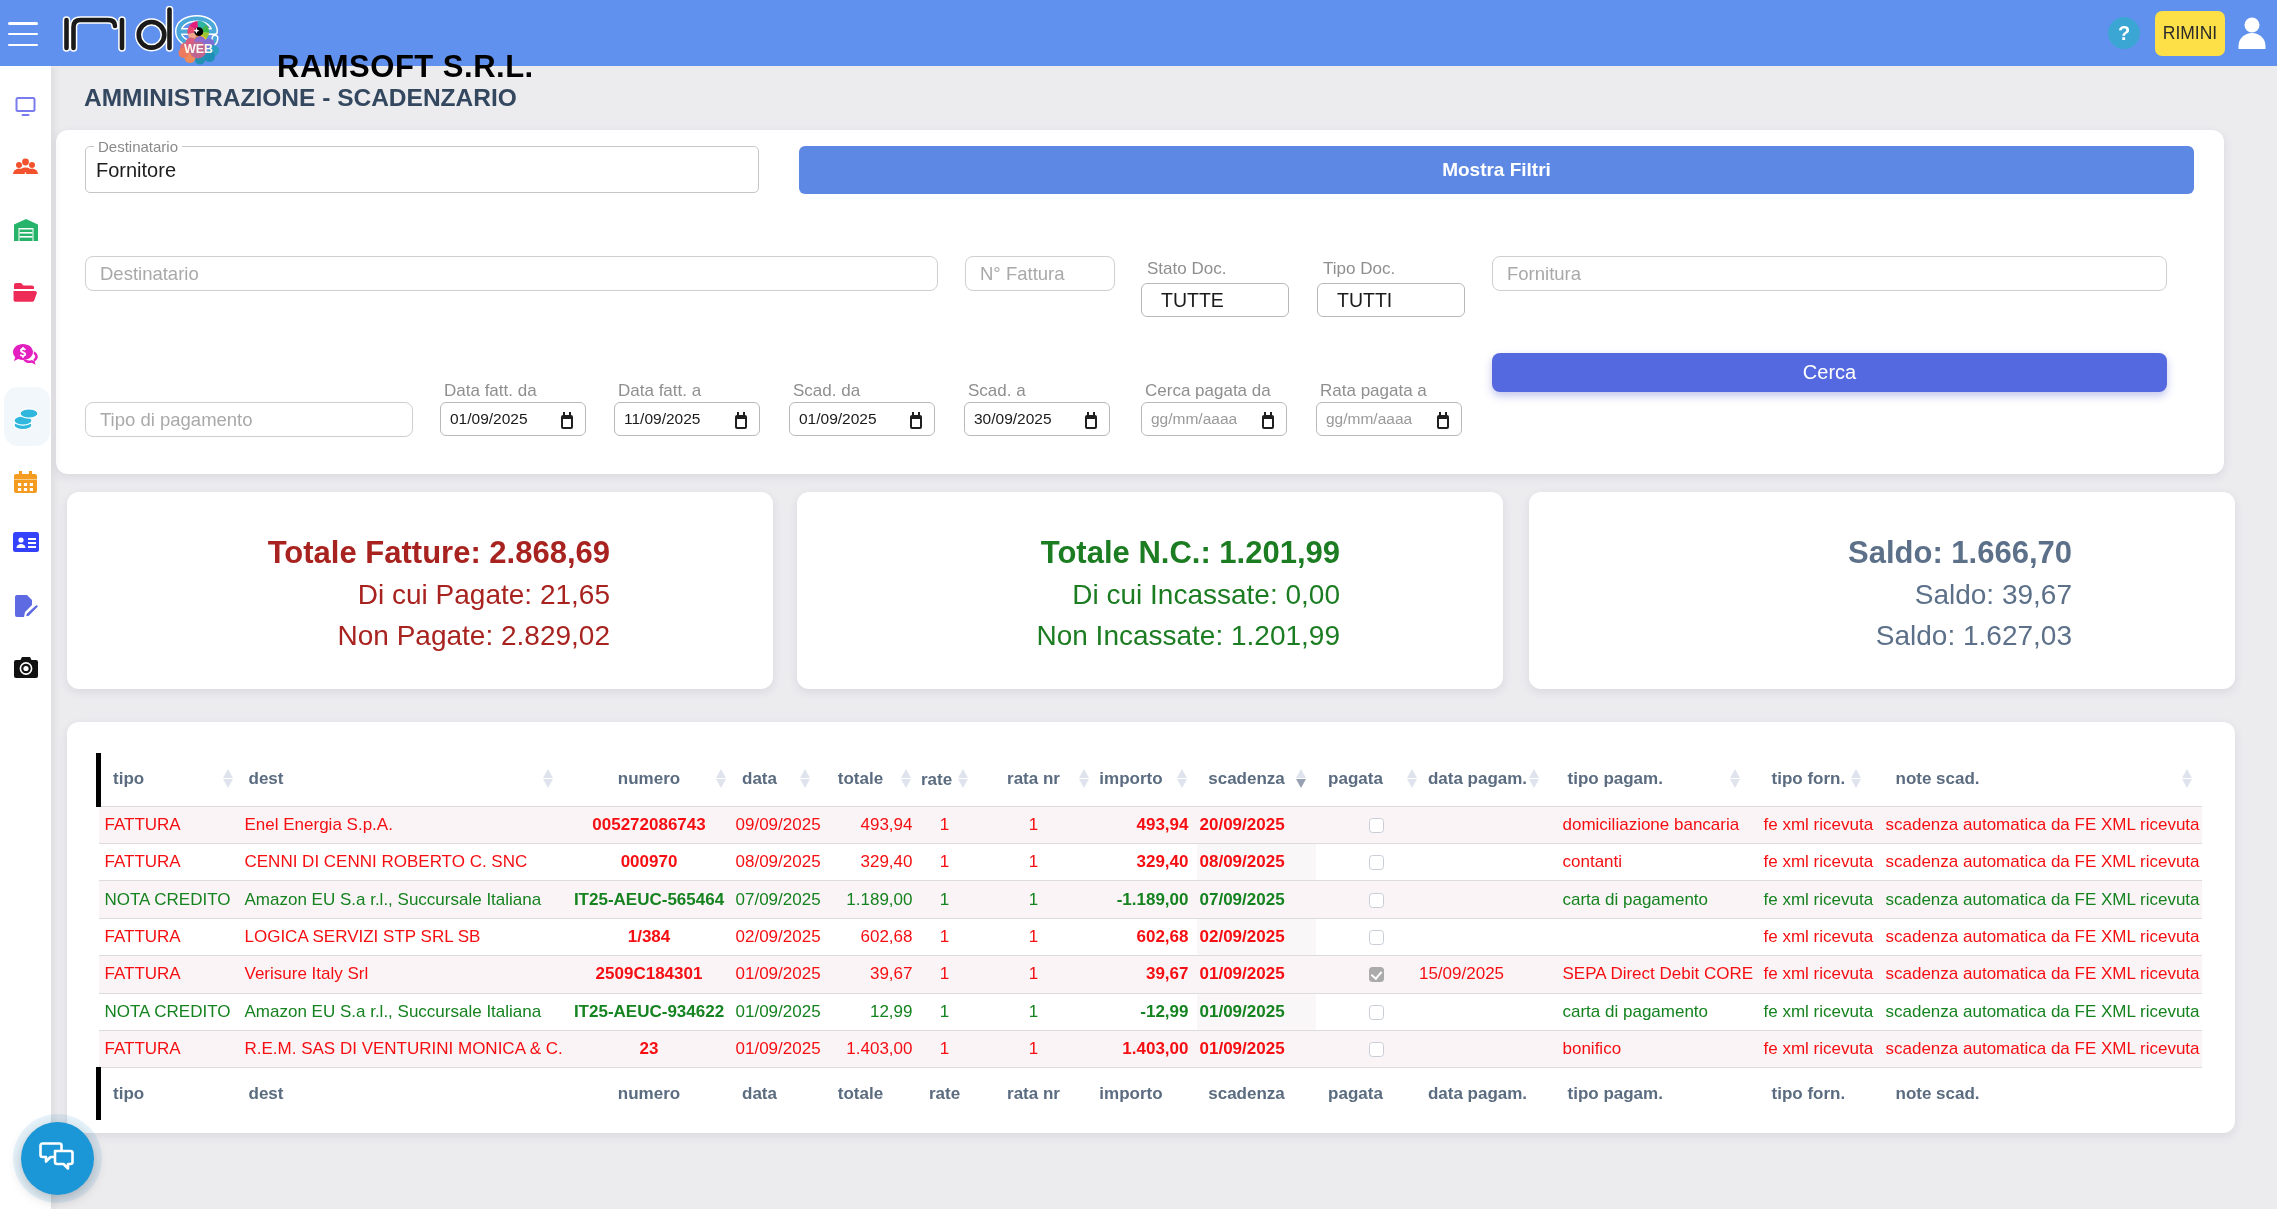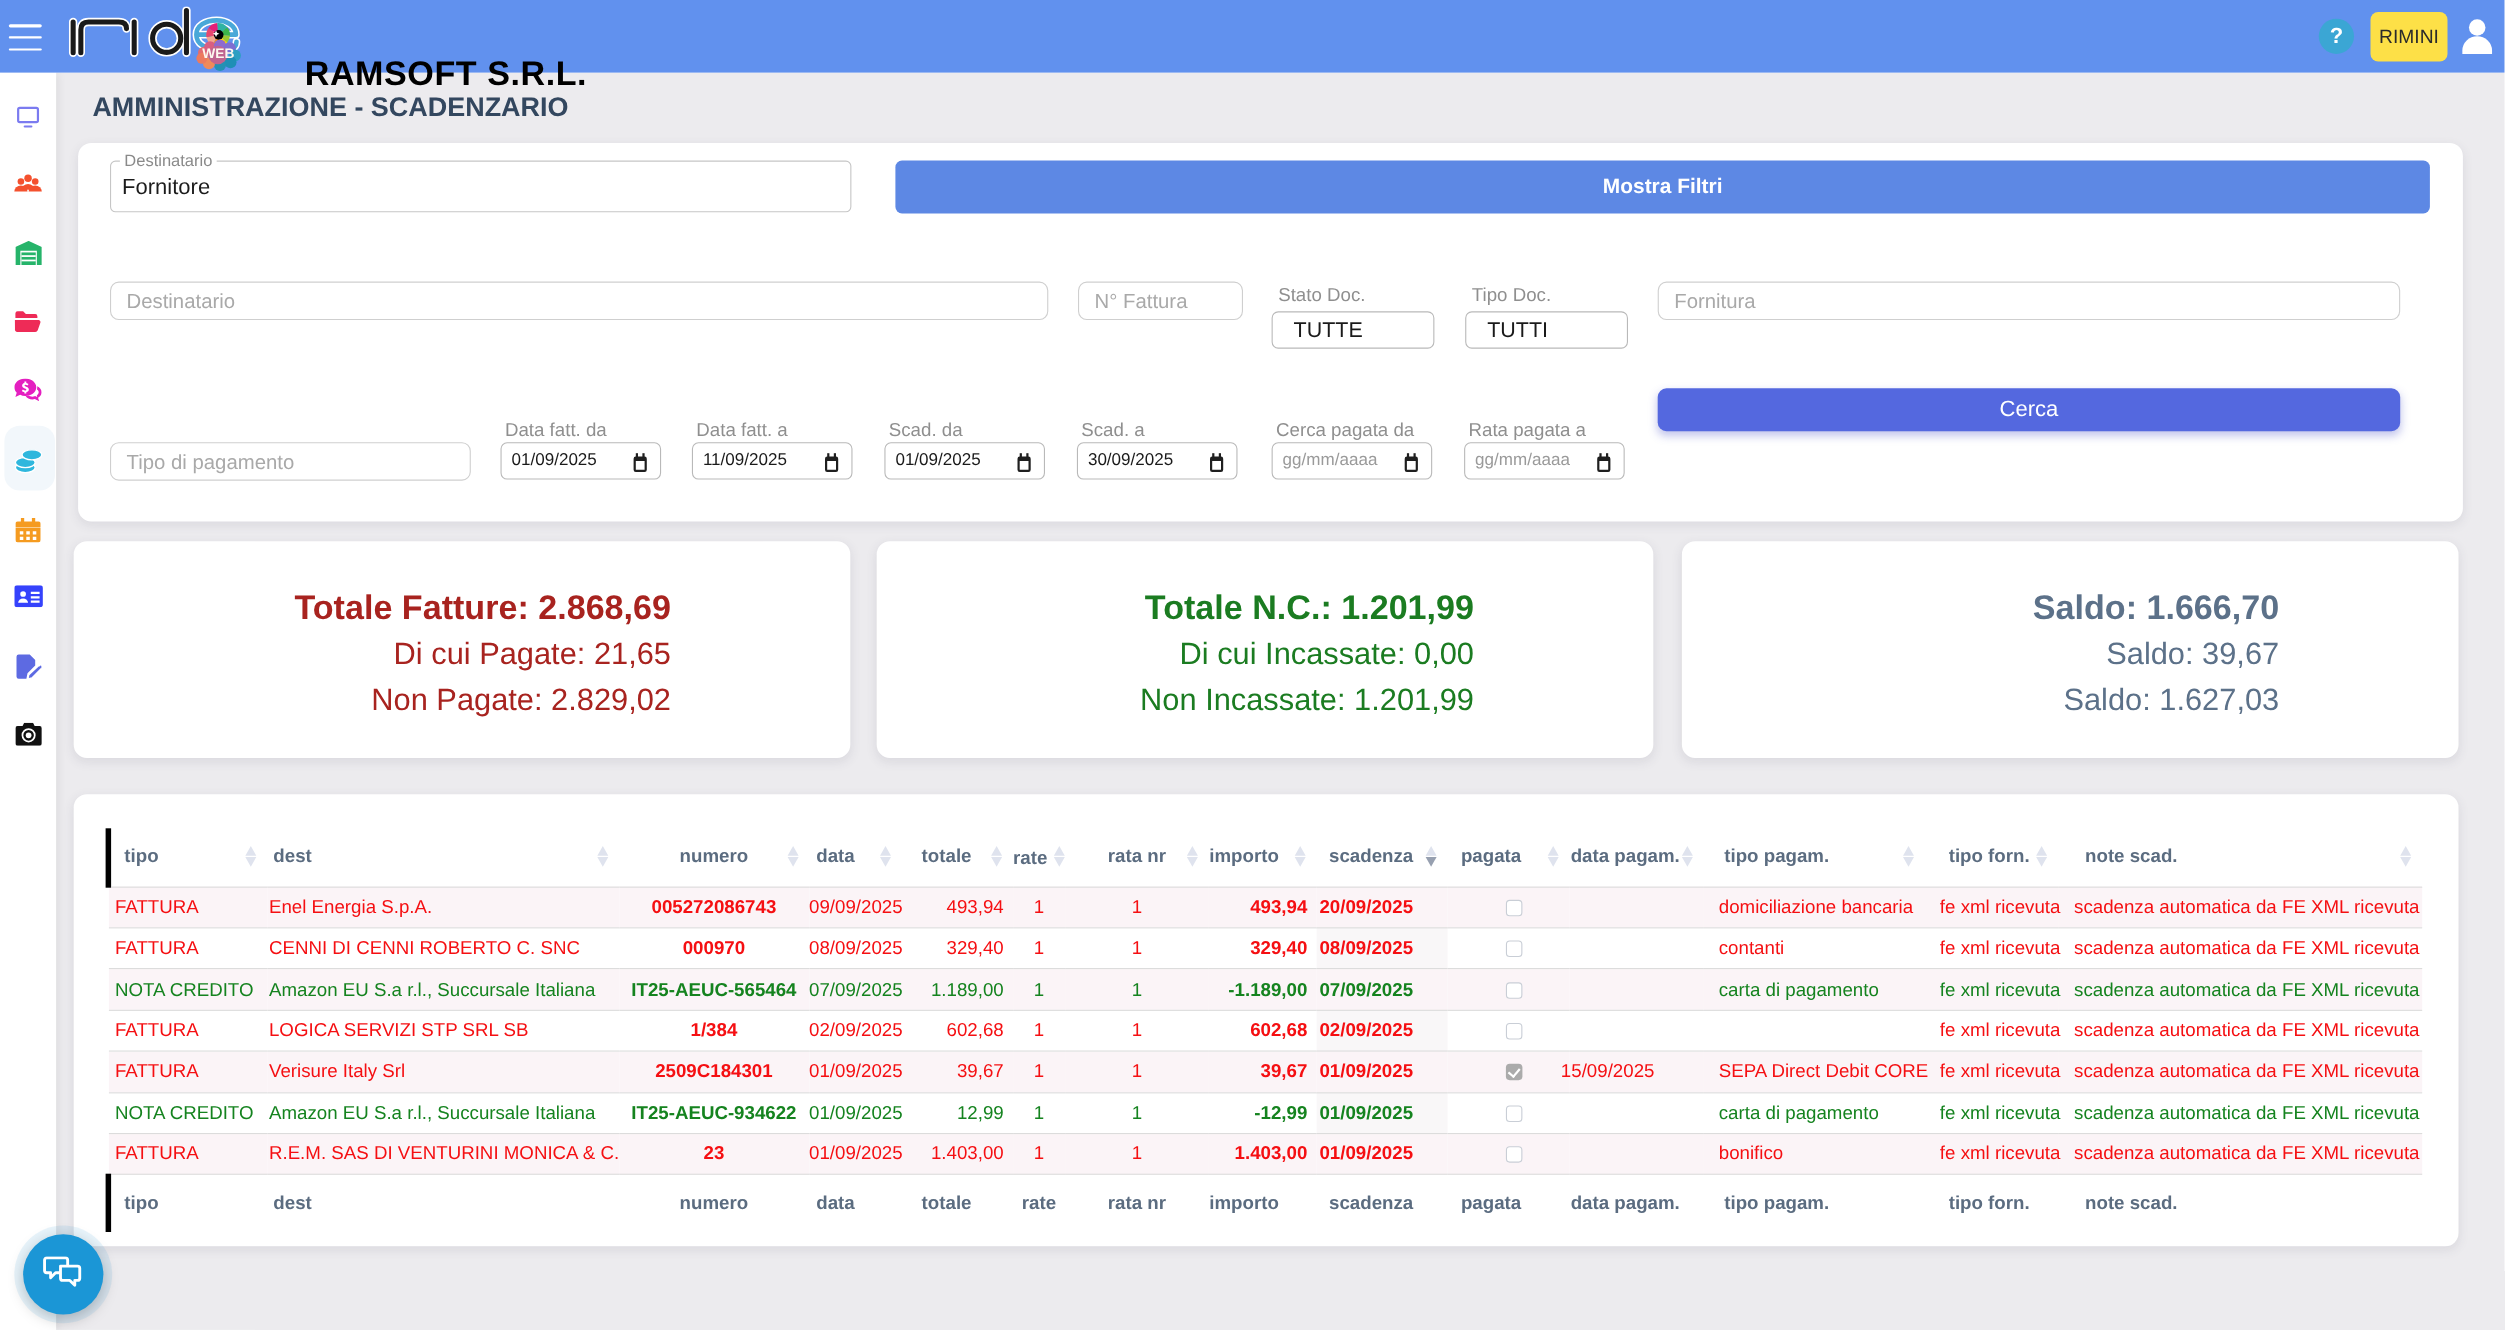--- a/index.html
+++ b/index.html
@@ -20,21 +20,21 @@
 #sidebar { position:absolute; left:0; top:66px; width:51px; height:1143px; background:#fff; box-shadow:3px 0 8px rgba(0,0,0,0.07); }
 .sic { position:absolute; left:0; width:51px; text-align:center; }
 #seltile { position:absolute; left:4px; top:321px; width:46px; height:59px; background:#f2f7fb; border-radius:14px; }
 
 
 #main { position:absolute; left:51px; top:66px; width:2226px; height:1143px; background:#ecebee; }
 #pagetitle { position:absolute; left:33px; top:18px; font-size:24.5px; font-weight:bold; color:#33475f; }
 .card { position:absolute; background:#fff; border-radius:12px; box-shadow:0 3px 10px rgba(60,60,90,0.10); }
 
 
-#fcard { left:20px; top:64px; width:2168px; height:344px; }
+#fcard { left:5px; top:64px; width:2168px; height:344px; }
 #fieldset1 { position:absolute; left:29px; top:16px; width:674px; height:47px; border:1px solid #c6c6c6; border-radius:5px; }
 #fieldset1 .leg { position:absolute; left:8px; top:-9px; background:#fff; padding:0 4px; font-size:15px; color:#8a8a8a; }
 #fieldset1 .val { position:absolute; left:10px; top:12px; font-size:20px; color:#1c1c1c; }
 #mostra { position:absolute; left:743px; top:16px; width:1395px; height:48px; background:#5d88e4; border-radius:6px; color:#fff; font-size:19px; font-weight:bold; text-align:center; line-height:48px; }
 .inp { position:absolute; height:35px; border:1px solid #cfcfcf; border-radius:8px; font-size:18.5px; color:#a9a9a9; line-height:33px; padding-left:14px; background:#fff; }
 .flbl { position:absolute; font-size:17px; color:#8f8f8f; }
 .dinp { position:absolute; height:34px; border:1px solid #b9b9b9; border-radius:6px; font-size:15.5px; color:#1a1a1a; line-height:32px; padding-left:9px; background:#fff; }
 .cal { position:absolute; right:12px; top:12px; width:12.5px; height:13.5px; border:2px solid #1f1f1f; border-top-width:4.5px; border-radius:2px; }
 .cal:before { content:""; position:absolute; left:0.5px; top:-7px; width:1.8px; height:3.5px; background:#1f1f1f; }
 .cal:after { content:""; position:absolute; right:0.5px; top:-7px; width:1.8px; height:3.5px; background:#1f1f1f; }

